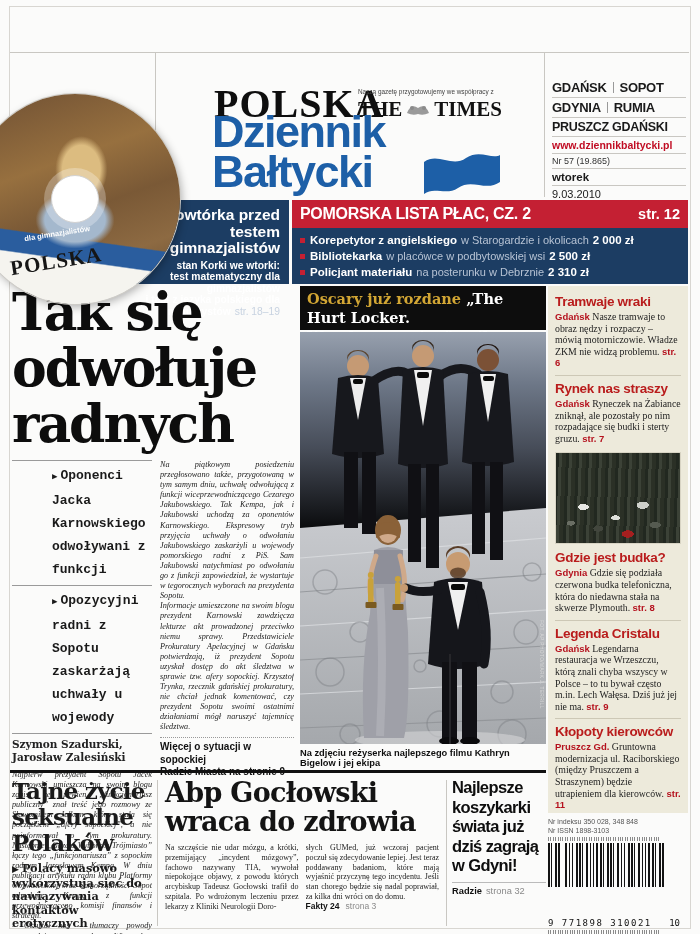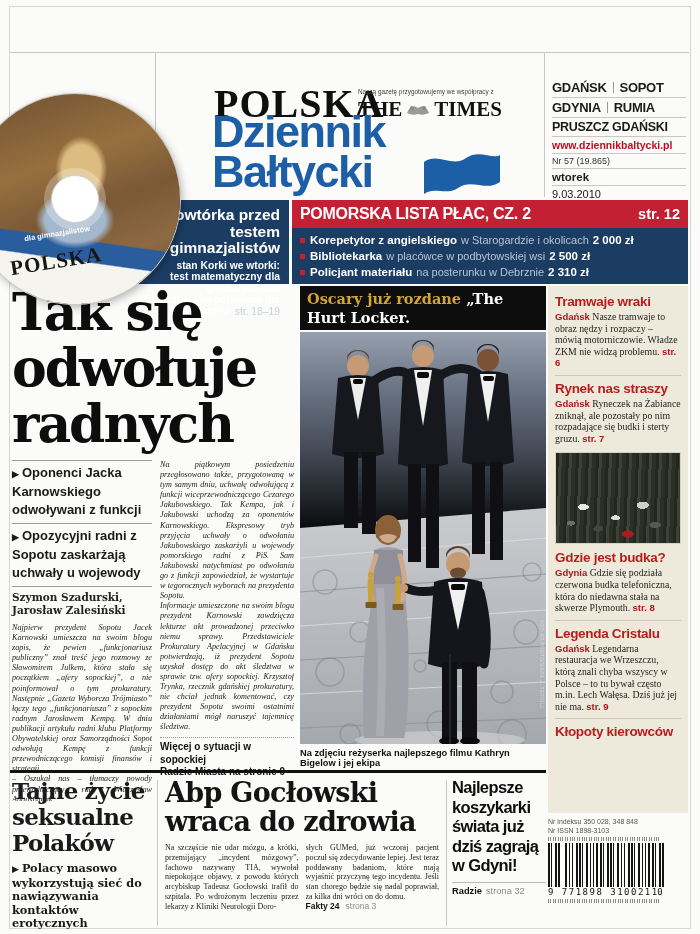--- a/index.html
+++ b/index.html
@@ -59,21 +59,21 @@
   .navylist{background:#1c3d63;height:56px;box-sizing:border-box;padding:4px 8px;display:flex;flex-direction:column;justify-content:space-around;}
   .payrow{display:flex;align-items:baseline;font-size:11.5px;line-height:14px;white-space:nowrap;}
   .sqr{width:5px;height:5px;background:#c42033;margin-right:5px;align-self:center;flex:none;}
   .payname{font-weight:bold;color:#fff;margin-right:4px;}
   .paydetail{color:#b7c3d4;margin-right:4px;font-size:11px;}
   .payamt{font-weight:bold;color:#fff;text-align:center;}
 
   
   .headline{left:12px;top:284px;width:286px;font-family:"DejaVu Serif",serif;font-weight:bold;font-size:52px;line-height:56px;letter-spacing:-2px;color:#0d0d0d;}
   .colA{left:12px;top:460px;width:140px;}
-  .bullet{font-family:Liberation Sans, sans-serif;font-weight:bold;font-size:13px;line-height:18px;padding:3px 0 4px;}
+  .bullet{font-family:Liberation Mono, monospace;font-weight:bold;font-size:13px;line-height:23px;padding:3px 0 4px;margin-left:40px;}
   .tri{font-size:9px;margin-right:3px;}
   .rule{height:1px;background:#9a9a9a;}
   .byline{font-family:"DejaVu Serif",serif;font-weight:bold;font-size:10.5px;line-height:13px;color:#222;padding:4px 0 6px;}
   .bodytxt{font-family:"Liberation Serif",serif;font-size:8.2px;line-height:10.1px;text-align:justify;color:#1c1c1c;}
   .colA .bodytxt{height:178px;}
   .colB{left:160px;top:460px;width:134px;}
   .colB .bodytxt{height:273px;}
   .dotted{border-top:1px dotted #999;margin:4px 0 3px;}
   .morelink{font-weight:bold;font-size:10px;line-height:12.5px;color:#111;}
 
@@ -106,21 +106,21 @@
       repeating-linear-gradient(92deg, #222820 0 3px, #3c4237 3px 6px, #2b3026 6px 10px),
       linear-gradient(180deg, rgba(0,0,0,0) 0 36%, #9aa098 36% 42%, #b9bdb6 42% 100%);
     background-blend-mode:normal;}
 
   
   .codes{left:548px;top:818px;width:140px;}
   .codeline{font-size:7px;color:#555;line-height:8.5px;}
   .microbar{height:4px;width:112px;background:repeating-linear-gradient(90deg,#8a8a8a 0 1px,rgba(0,0,0,0) 1px 2.4px);margin:2px 0;}
   .barcode{width:118px;height:44px;margin-top:1px;
     background:repeating-linear-gradient(90deg,#141414 0 1.6px,rgba(0,0,0,0) 1.6px 3.1px,#141414 3.1px 4px,rgba(0,0,0,0) 4px 6.8px,#141414 6.8px 8.8px,rgba(0,0,0,0) 8.8px 10.4px);}
-  .bcrow{display:flex;width:132px;justify-content:flex-start;align-items:baseline;}
+  .bcrow{display:flex;width:132px;justify-content:space-between;align-items:baseline;margin-top:31px;}
   .bcdigits{font-family:"DejaVu Sans Mono",monospace;font-size:9px;letter-spacing:1.5px;color:#111;}
   .bcsuffix{font-family:"DejaVu Sans Mono",monospace;font-size:9px;color:#111;}
 
   
   .botL{left:12px;top:778px;width:142px;}
   .botL .hl{font-family:"DejaVu Serif",serif;font-weight:bold;font-size:23px;line-height:26px;letter-spacing:-0.8px;}
   .botL .bl{font-family:"DejaVu Serif",serif;font-weight:bold;font-size:11.3px;line-height:13.5px;margin-top:6px;}
   .secref{margin-top:3px;font-size:9.3px;}
   .secname{font-weight:bold;color:#111;}
   .secpage{color:#8a8a8a;margin-left:4px;}
@@ -388,20 +388,21 @@
     <div class="sbtext"><span class="sbcity">Gdynia</span> <span>Gdzie się podziała czerwona budka telefoniczna, która do niedawna stała na skwerze Plymouth.</span> <span class="sbpage">str. 8</span></div>
   </div>
   <div class="sbsep"></div>
   <div class="sbitem">
     <div class="sbtitle">Legenda Cristalu</div>
     <div class="sbtext"><span class="sbcity">Gdańsk</span> <span>Legendarna restauracja we Wrzeszczu, którą znali chyba wszyscy w Polsce – to tu bywał często m.in. Lech Wałęsa. Dziś już jej nie ma.</span> <span class="sbpage">str. 9</span></div>
   </div>
   <div class="sbsep"></div>
   <div class="sbitem">
     <div class="sbtitle">Kłopoty kierowców</div>
+    <div class="sbtext"><span class="sbcity">Pruszcz Gd.</span> <span>Gruntowna modernizacja ul. Raciborskiego (między Pruszczem a Straszynem) będzie utrapieniem dla kierowców.</span> <span class="sbpage">str. 11</span></div>
   </div>
 </div>
 
 <div class="abs codes">
   <div class="codeline">Nr indeksu 350 028, 348 848</div>
   <div class="codeline">Nr ISSN 1898-3103</div>
   <div class="microbar"></div>
   <div class="barcode"></div>
   <div class="bcrow">
     <span class="bcdigits">9 771898 310021</span>

